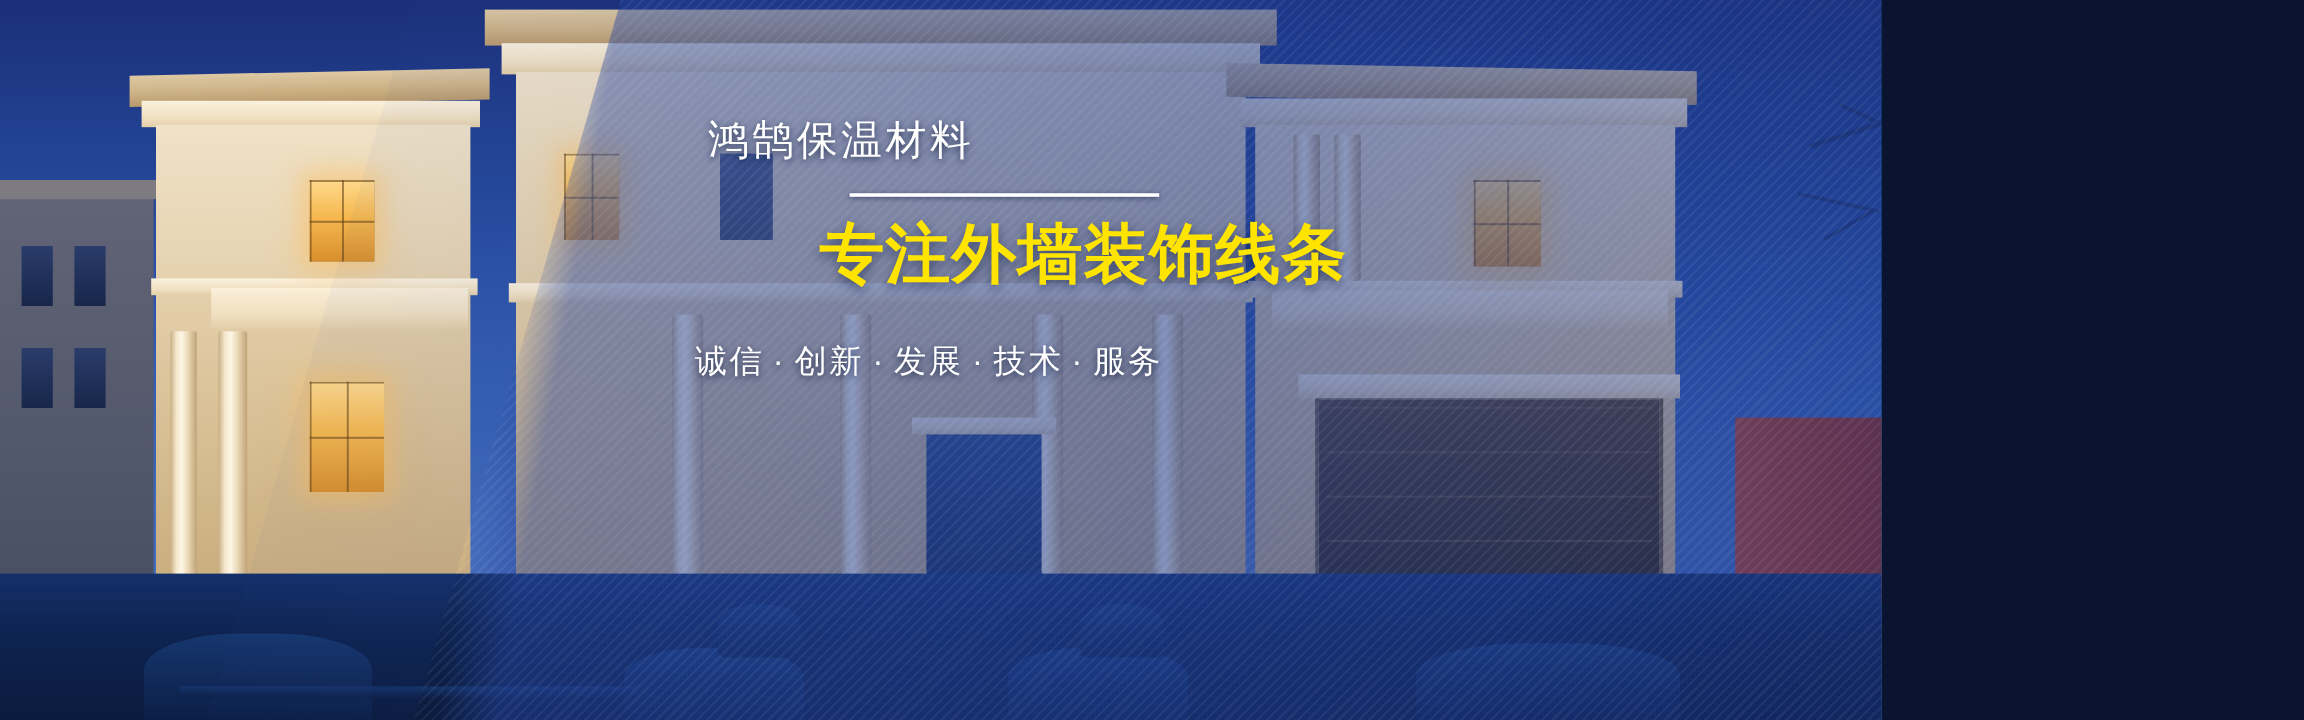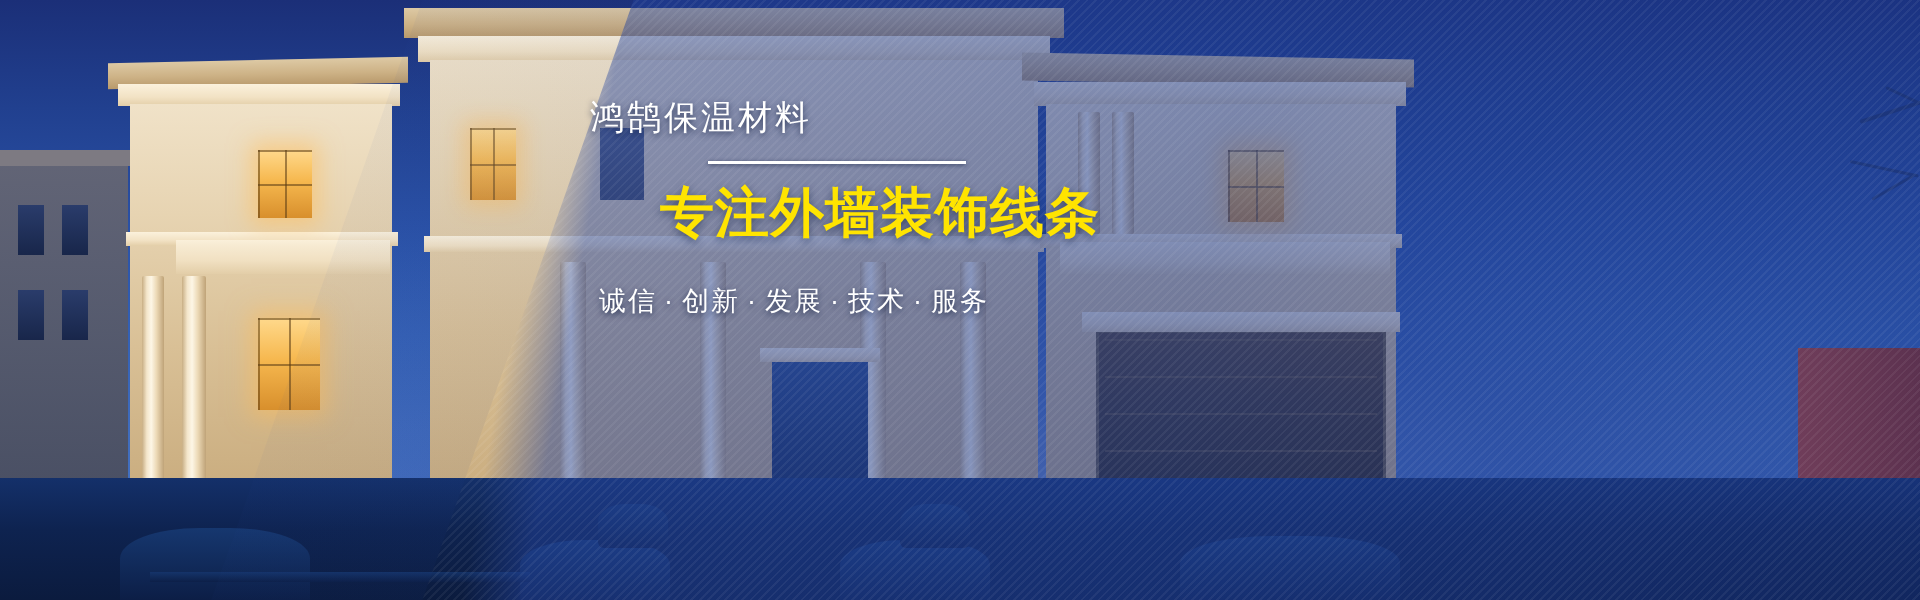--- a/index.html
+++ b/index.html
@@ -1,20 +1,20 @@
 <!DOCTYPE html>
 <html><head>
 <meta charset="utf-8">
 <style>
   html,body{margin:0;padding:0;background:#0a1430;}
   *{box-sizing:border-box;}
 
   .banner{
     position:relative;
-    width:1920px;height:600px;
+    width:1568px;height:600px;
     overflow:hidden;
     font-family:"Liberation Sans","DejaVu Sans",sans-serif;
     background:#0c4a6e;
   }
 
   
   .sky{
     position:absolute;inset:0;
     background:
       radial-gradient(1200px 520px at 52% 86%, rgba(120,150,215,.55) 0%, rgba(60,88,170,.25) 45%, rgba(0,0,0,0) 72%),
@@ -132,27 +132,27 @@
   .headline{
     color:#ffe400;
     font-size:54px;
     font-weight:bold;
     letter-spacing:1px;
     line-height:1.13;
     margin:0 0 0 110px;
     white-space:nowrap;
     text-shadow:0 3px 9px rgba(10,24,62,.55);
   }
-  .headline.l2{margin-left:85px;}
+  .headline.l2{margin-left:108px;}
   .tagline{
     color:#ffffff;
     font-size:27px;
     letter-spacing:2px;
     font-weight:400;
-    margin:40px 0 0 24px;
+    margin:40px 0 0 4px;
     text-shadow:0 2px 6px rgba(8,20,55,.75);
   }
   .tagline .dot{margin:0 7px;}
 </style>
 </head>
 <body>
 
 <div class="banner">
 
   <div class="sky">

